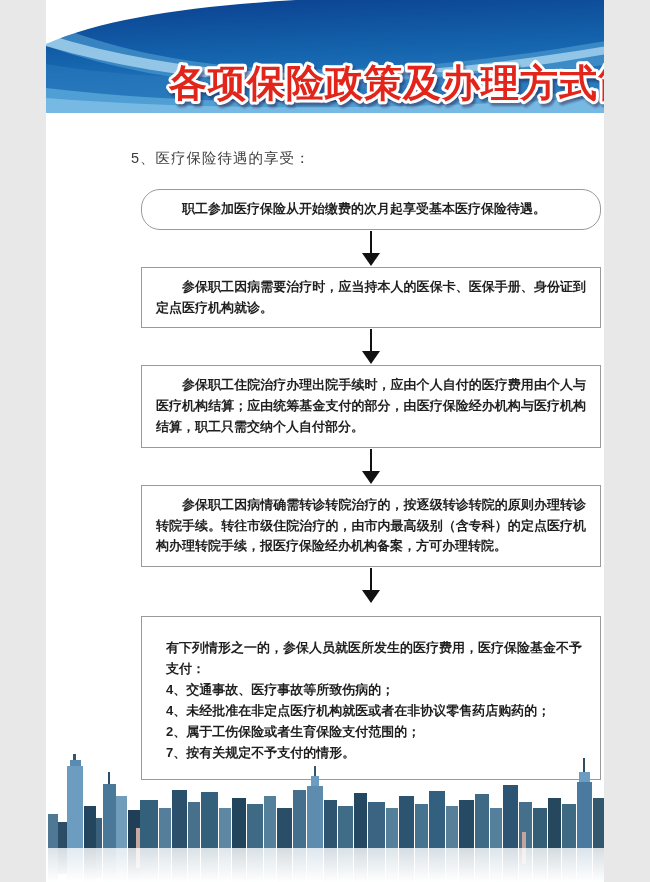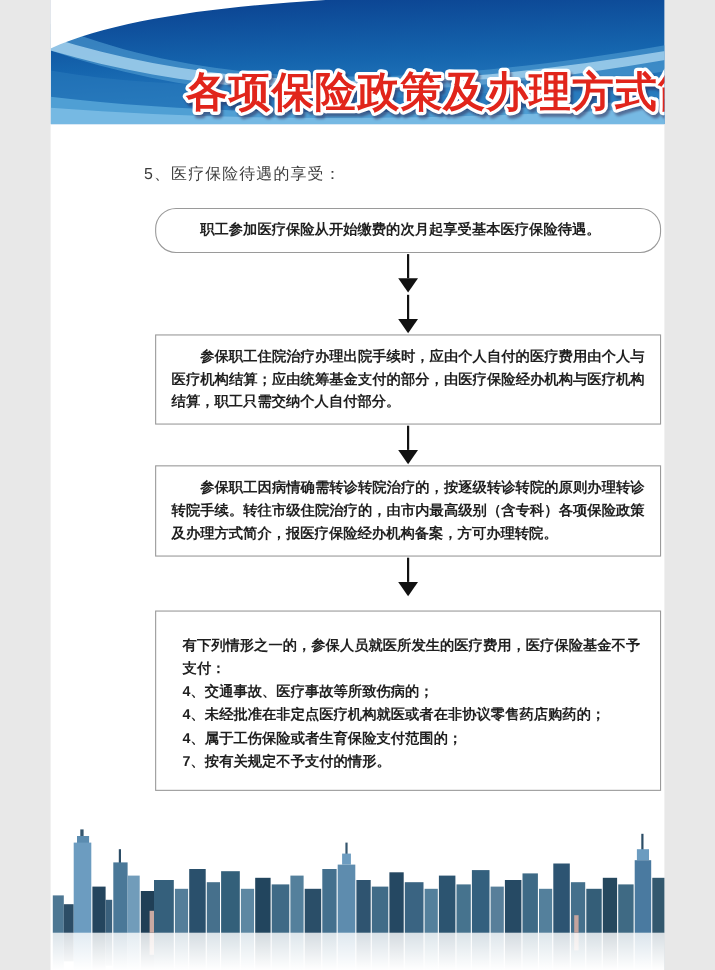--- a/index.html
+++ b/index.html
@@ -110,49 +110,52 @@
 
       <div class="flow-box box-first">
         <span class="indent">职工参加医疗保险从开始缴费的次月起享受基本医疗保险待遇。</span>
       </div>
 
       <div class="arrow">
         <div class="stem"></div>
         <div class="head"></div>
       </div>
 
+      <div class="flow-box">
+        <span class="indent">参保职工因病需要治疗时，应当持本人的医保卡、医保手册、身份证到定点医疗机构就诊。</span>
+      </div>
 
       <div class="arrow">
         <div class="stem"></div>
         <div class="head"></div>
       </div>
 
       <div class="flow-box">
         <span class="indent">参保职工住院治疗办理出院手续时，应由个人自付的医疗费用由个人与医疗机构结算；应由统筹基金支付的部分，由医疗保险经办机构与医疗机构结算，职工只需交纳个人自付部分。</span>
       </div>
 
       <div class="arrow">
         <div class="stem"></div>
         <div class="head"></div>
       </div>
 
       <div class="flow-box">
-        <span class="indent">参保职工因病情确需转诊转院治疗的，按逐级转诊转院的原则办理转诊转院手续。转往市级住院治疗的，由市内最高级别（含专科）各项保险政策及办理方式简介，报医疗保险经办机构备案，方可办理转院。</span>
+        <span class="indent">参保职工因病情确需转诊转院治疗的，按逐级转诊转院的原则办理转诊转院手续。转往市级住院治疗的，由市内最高级别（含专科）的定点医疗机构办理转院手续，报医疗保险经办机构备案，方可办理转院。</span>
       </div>
 
       <div class="arrow">
         <div class="stem"></div>
         <div class="head"></div>
       </div>
 
       <div class="exclusion-box">
         <span class="line">有下列情形之一的，参保人员就医所发生的医疗费用，医疗保险基金不予支付：</span>
         <span class="line">4、交通事故、医疗事故等所致伤病的；</span>
         <span class="line">4、未经批准在非定点医疗机构就医或者在非协议零售药店购药的；</span>
-        <span class="line">4、属于工伤保险或者生育保险支付范围的；</span>
+        <span class="line">2、属于工伤保险或者生育保险支付范围的；</span>
         <span class="line">7、按有关规定不予支付的情形。</span>
       </div>
 
     </div>
   </div>
 
   <div class="skyline">
     <svg viewBox="0 0 650 140" preserveAspectRatio="none">
       <defs>
         <linearGradient id="fadeGrad" x1="0" y1="0" x2="0" y2="1">

